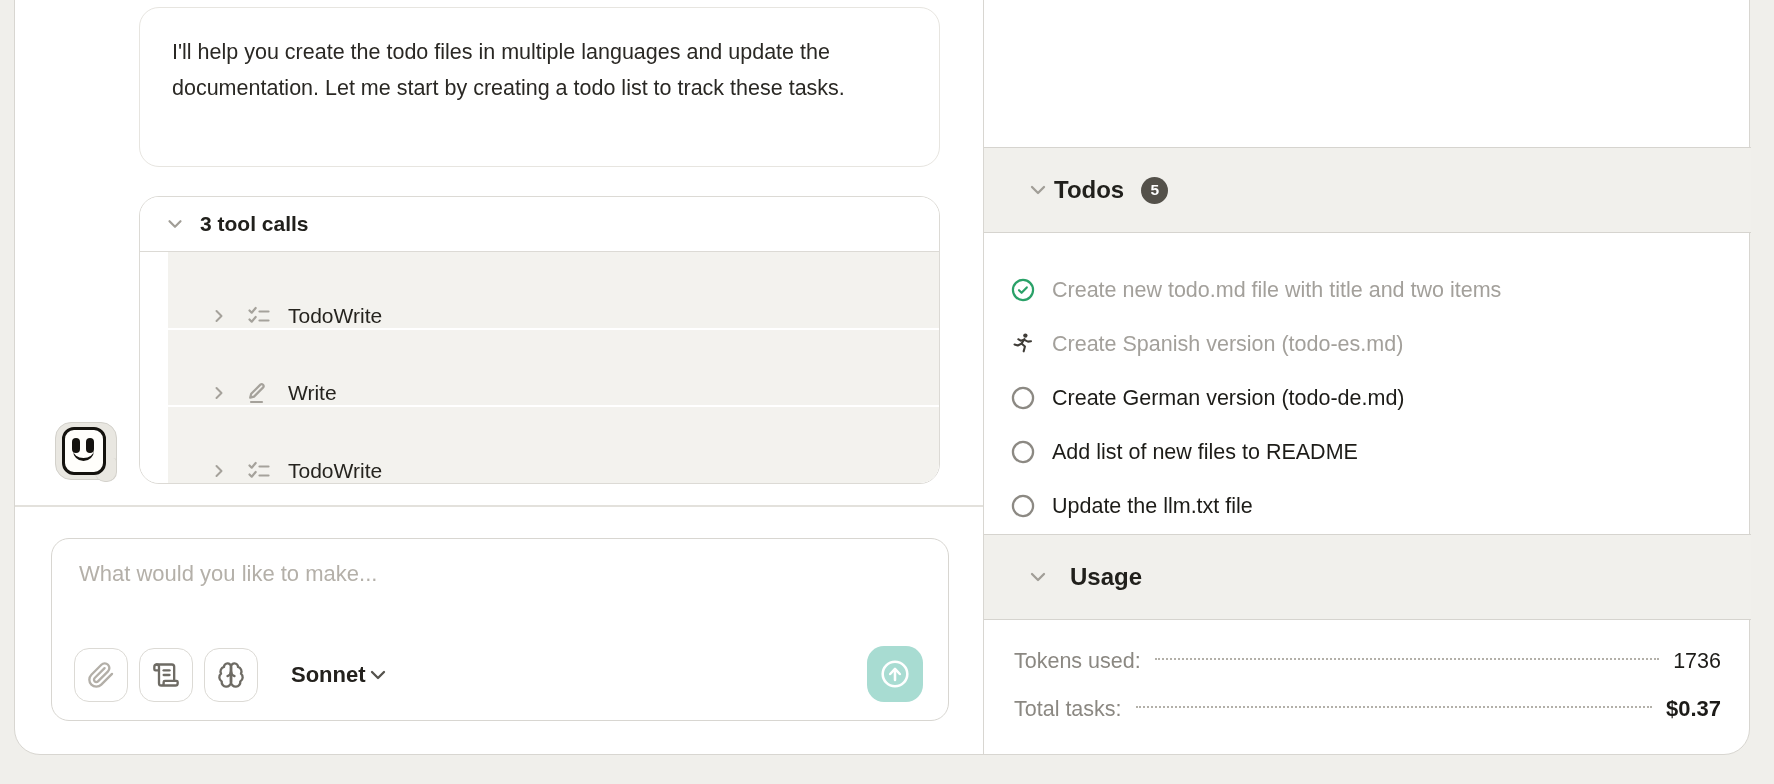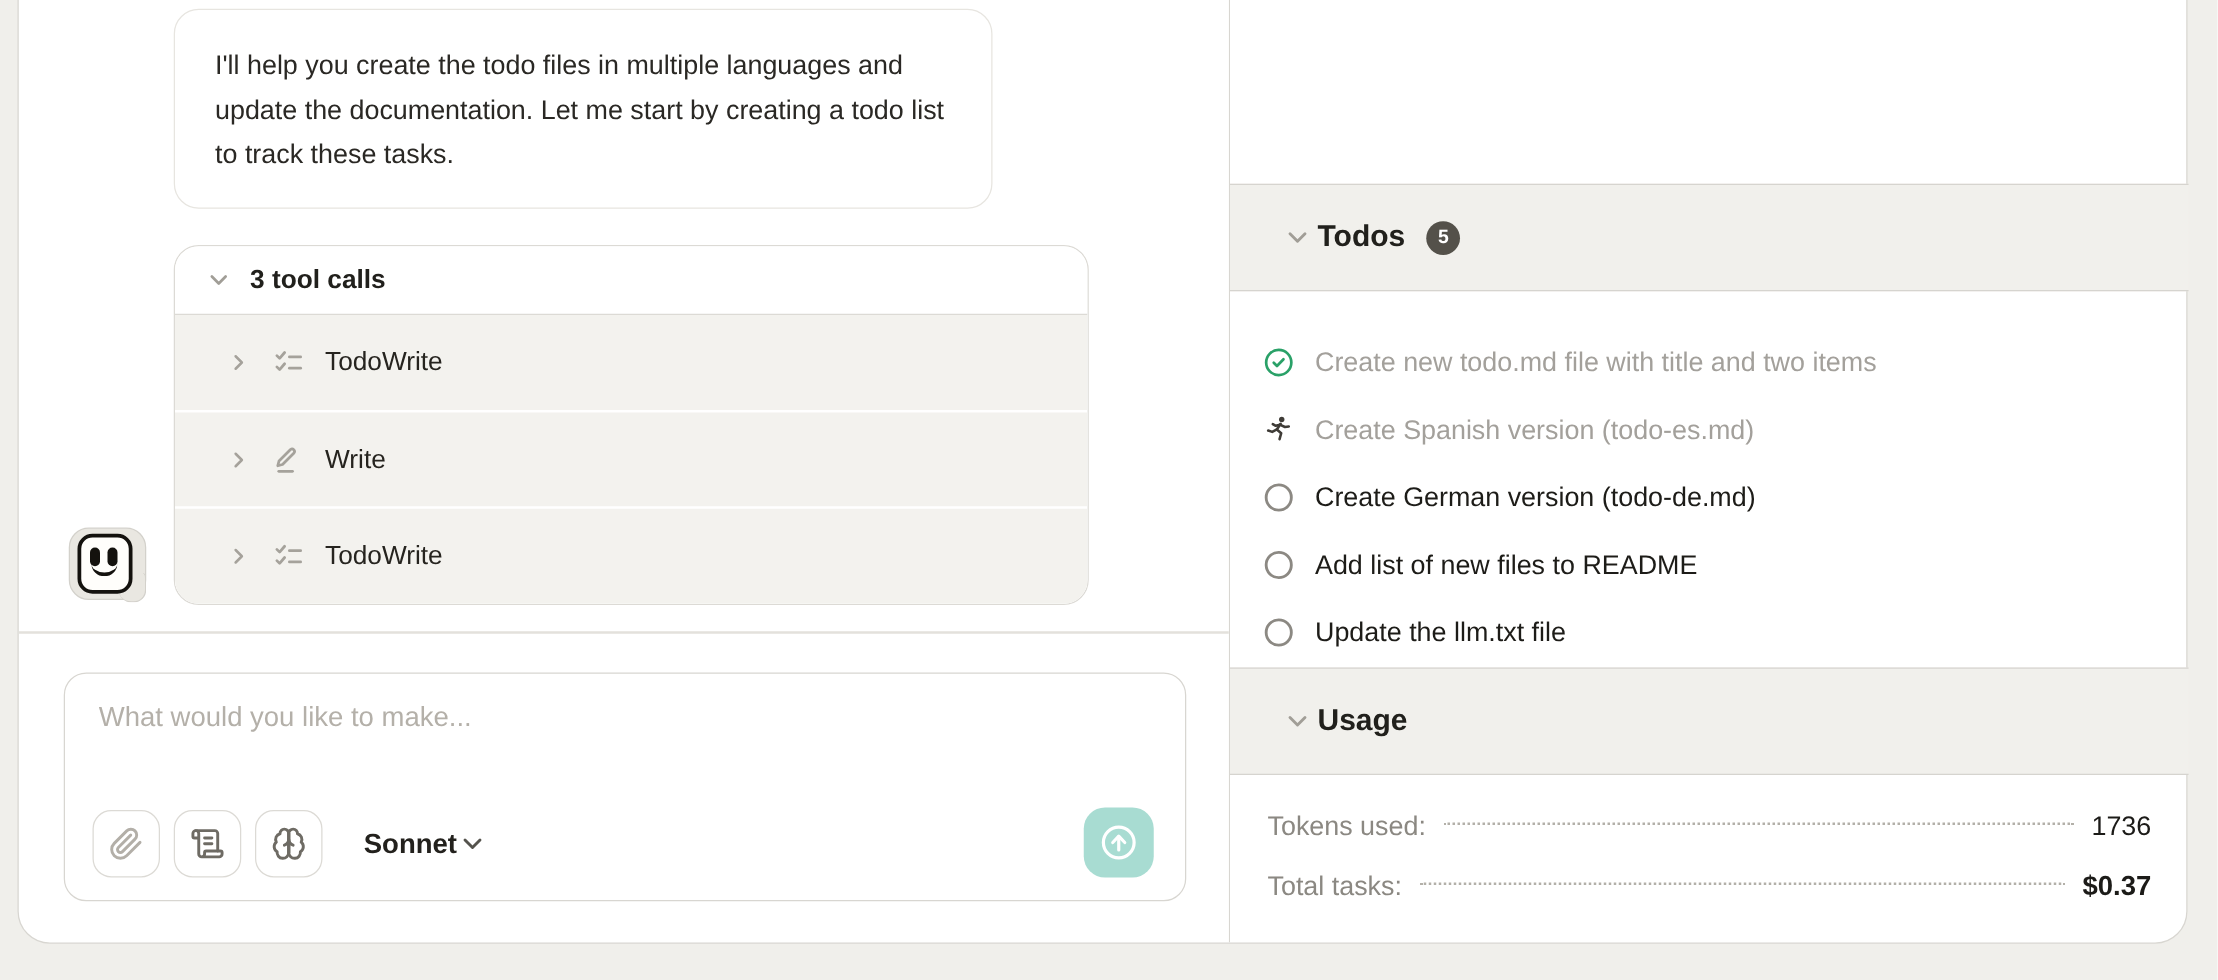--- a/index.html
+++ b/index.html
@@ -8,39 +8,39 @@
 
   .window {
     position:absolute; left:14px; top:-34px; width:1736px; height:789px;
     background:#fff; border:1.5px solid #d8d6d1; border-radius:26px;
   }
 
   
   .left-panel { position:absolute; left:0; top:0; width:968px; height:100%; }
 
   .bubble {
-    position:absolute; left:124px; top:40px; width:655px; height:160px;
+    position:absolute; left:124px; top:40px; width:801px; height:160px;
     background:#fff; border:1.5px solid #e7e5e0; border-radius:20px;
     padding:27px 32px; font-size:21.5px; line-height:35.5px; color:#2a2824;
   }
 
   .tools {
-    position:absolute; left:124px; top:229px; width:732px; height:288px;
+    position:absolute; left:124px; top:229px; width:801px; height:288px;
     background:#fff; border:1.5px solid #dcdad5; border-radius:20px;
     overflow:hidden; display:flex; flex-direction:column;
   }
   .tools-header {
     height:55px; flex:0 0 auto; display:flex; align-items:center;
     padding-left:24px; border-bottom:1.5px solid #dcdad5; background:#fff;
     cursor:pointer;
   }
   .tools-header .hdr-label { font-size:21px; font-weight:700; color:#21201c; margin-left:14px; }
   .tools-body { flex:1; display:flex; flex-direction:column; background:#fff; }
   .tool-row {
-    flex:1; background:#f3f2ee; display:flex; align-items:center; cursor:pointer;
+    flex:1; background:#f3f2ee; display:flex; align-items:flex-end; cursor:pointer;margin-left:28px;
   }
   .tool-row + .tool-row { margin-top:2px; }
   .row-rail { width:29px; border-right:2px solid #ffffff; flex:0 0 auto; }
   .row-content { display:flex; align-items:center; padding-left:12px; }
   .tool-label { font-size:21px; color:#26241f; margin-left:17px; }
   .row-content .tool-glyph { margin-left:18px; }
 
   .chat-divider { position:absolute; left:0; top:538px; width:100%; height:1.5px; background:#e3e1dc; }
 
   
@@ -100,21 +100,21 @@
   .right-panel {
     position:absolute; left:968px; top:0; width:768px; height:100%;
     border-left:1.5px solid #d8d6d1; border-radius:0 0 24px 0; overflow:hidden;
   }
   .section-bar {
     position:absolute; left:0; width:100%; height:86px; background:#f1f0ec;
     border-top:1.5px solid #d6d4cf; border-bottom:1.5px solid #d6d4cf;
     display:flex; align-items:center; padding-left:42px; cursor:pointer;
   }
   .section-bar.todos-bar { top:180px; }
-  .section-bar.usage-bar { top:567px; }
+  .section-bar.usage-bar { top:567px;gap:16px; }
   .section-title { font-size:24px; font-weight:700; color:#21201c; margin-left:4px; }
   .count-badge {
     margin-left:17px; width:27px; height:27px; border-radius:50%;
     background:#54514a; color:#fff; font-size:15.5px; font-weight:700;
     display:flex; align-items:center; justify-content:center;
   }
 
   .todo-list { position:absolute; left:26px; top:296px; right:30px; }
   .todo-item { height:54px; display:flex; align-items:center; }
   .todo-icon { width:26px; height:26px; flex:0 0 auto; margin-right:16px; display:flex; align-items:center; justify-content:center; }

